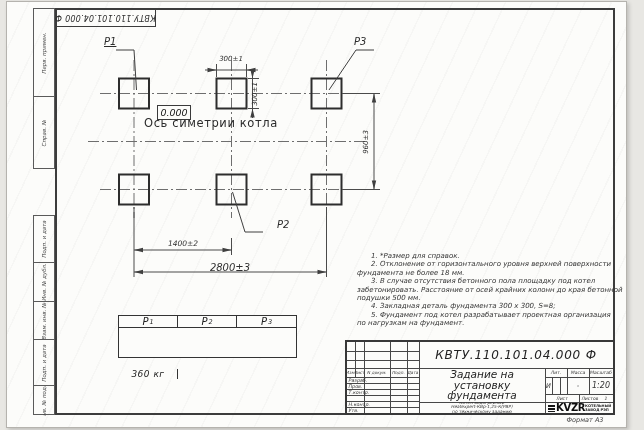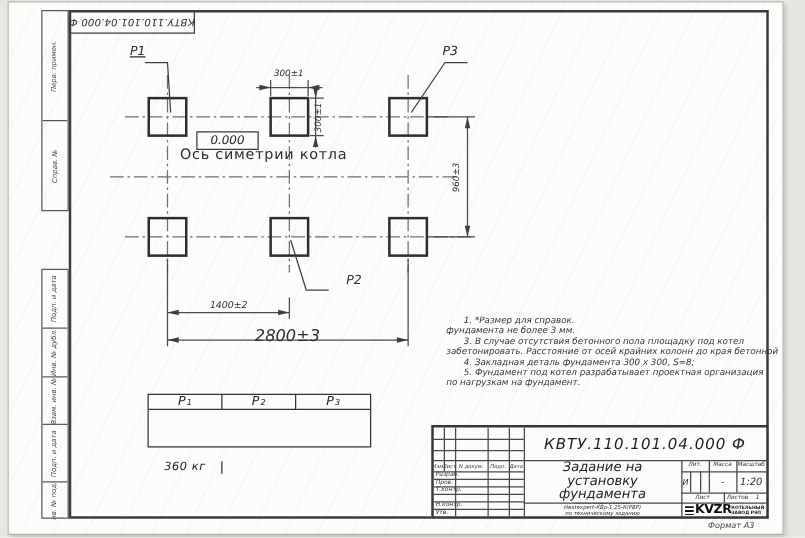--- a/index.html
+++ b/index.html
@@ -14,21 +14,21 @@
   .strip-cell{display:flex;align-items:center;justify-content:center;border-bottom:1px solid #5a5a5a;overflow:hidden;}
   .strip-cell:last-child{border-bottom:none;}
   .strip-cell span{transform:rotate(-90deg);white-space:nowrap;font-size:5.5px;font-style:italic;color:#4a4a4a;}
   
   .topbox{left:55px;top:8px;width:101px;height:19px;border:1.5px solid #3c3c3c;display:flex;align-items:center;justify-content:center;box-sizing:border-box;}
   .topbox span{transform:rotate(180deg);font-size:8px;font-style:italic;letter-spacing:.2px;color:#2e2e2e;white-space:nowrap;}
   
   .plabel{font-size:10px;font-style:italic;color:#2b2b2b;}
   .dimtxt{font-size:7px;font-style:italic;color:#2e2e2e;text-align:center;}
   .rot{transform:rotate(-90deg);}
-  .elev{left:157px;top:105px;width:50px;height:15px;border:1.2px solid #3a3a3a;display:flex;align-items:center;justify-content:center;font-size:9.5px;font-style:italic;color:#222;background:#fcfcfa;box-sizing:border-box;}
+  .elev{left:157px;top:105px;width:34px;height:15px;border:1.2px solid #3a3a3a;display:flex;align-items:center;justify-content:center;font-size:9.5px;font-style:italic;color:#222;background:#fcfcfa;box-sizing:border-box;}
   .axis{left:144px;top:116px;font-size:11.5px;letter-spacing:.6px;color:#2b2b2b;white-space:nowrap;}
   
   .notes{left:357px;top:252px;width:278px;font-size:7px;font-style:italic;color:#333;}
   .note-line{line-height:8.4px;white-space:nowrap;}
   .ind{padding-left:14px;}
   
   .ltable{left:118px;top:315px;width:179px;height:43px;border:1.5px solid #333;display:grid;grid-template-columns:1fr 1fr 1fr;grid-template-rows:1fr 1fr;box-sizing:border-box;background:#fcfcfa;}
   .ltable>div{display:flex;align-items:center;justify-content:center;border-right:1px solid #333;border-bottom:1px solid #333;font-style:italic;color:#222;}
   .ltable>div:nth-child(3n){border-right:none;}
   .ltable>div:nth-child(n+4){border-bottom:none;margin-top:41px;}
@@ -106,30 +106,32 @@
   </svg>
 
   <div class="abs plabel" style="left:104px;top:36px;text-decoration:underline;">Р1</div>
   <div class="abs plabel" style="left:354px;top:36px;">Р3</div>
   <div class="abs plabel" style="left:243px;top:219px;padding-left:34px;">Р2</div>
 
   <div class="abs dimtxt" style="left:206px;top:55px;width:50px;">300±1</div>
   <div class="abs dimtxt rot" style="left:243px;top:86.5px;width:29px;height:14px;">300±1</div>
   <div class="abs dimtxt rot" style="left:354px;top:134.5px;width:29px;height:14px;">960±3</div>
   <div class="abs dimtxt" style="left:153px;top:239px;width:60px;font-size:7.5px;">1400±2</div>
-  <div class="abs dimtxt" style="left:200px;top:262px;width:60px;font-size:13px;">2800±3</div>
+  <div class="abs dimtxt" style="left:200px;top:262px;width:60px;font-size:10px;">2800±3</div>
 
   <div class="abs elev">0.000</div>
   <div class="abs axis">Ось симетрии котла</div>
 
   <div class="abs notes">
     <div class="note-line ind">1. *Размер для справок.</div>
-    <div class="note-line">фундамента не более 3 мм.</div>
+    <div class="note-line ind">2. Отклонение от горизонтального уровня верхней поверхности</div>
+    <div class="note-line">фундамента не более 18 мм.</div>
     <div class="note-line ind">3. В случае отсутствия бетонного пола площадку под котел</div>
     <div class="note-line">забетонировать. Расстояние от осей крайних колонн до края бетонной</div>
+    <div class="note-line">подушки 500 мм.</div>
     <div class="note-line ind">4. Закладная деталь фундамента 300 х 300, S=8;</div>
     <div class="note-line ind">5. Фундамент под котел разрабатывает проектная организация</div>
     <div class="note-line">по нагрузкам на фундамент.</div>
   </div>
 
   <div class="abs ltable">
     <div class="th">
         <span>Р</span>
         <sub>1</sub>
       </div>

